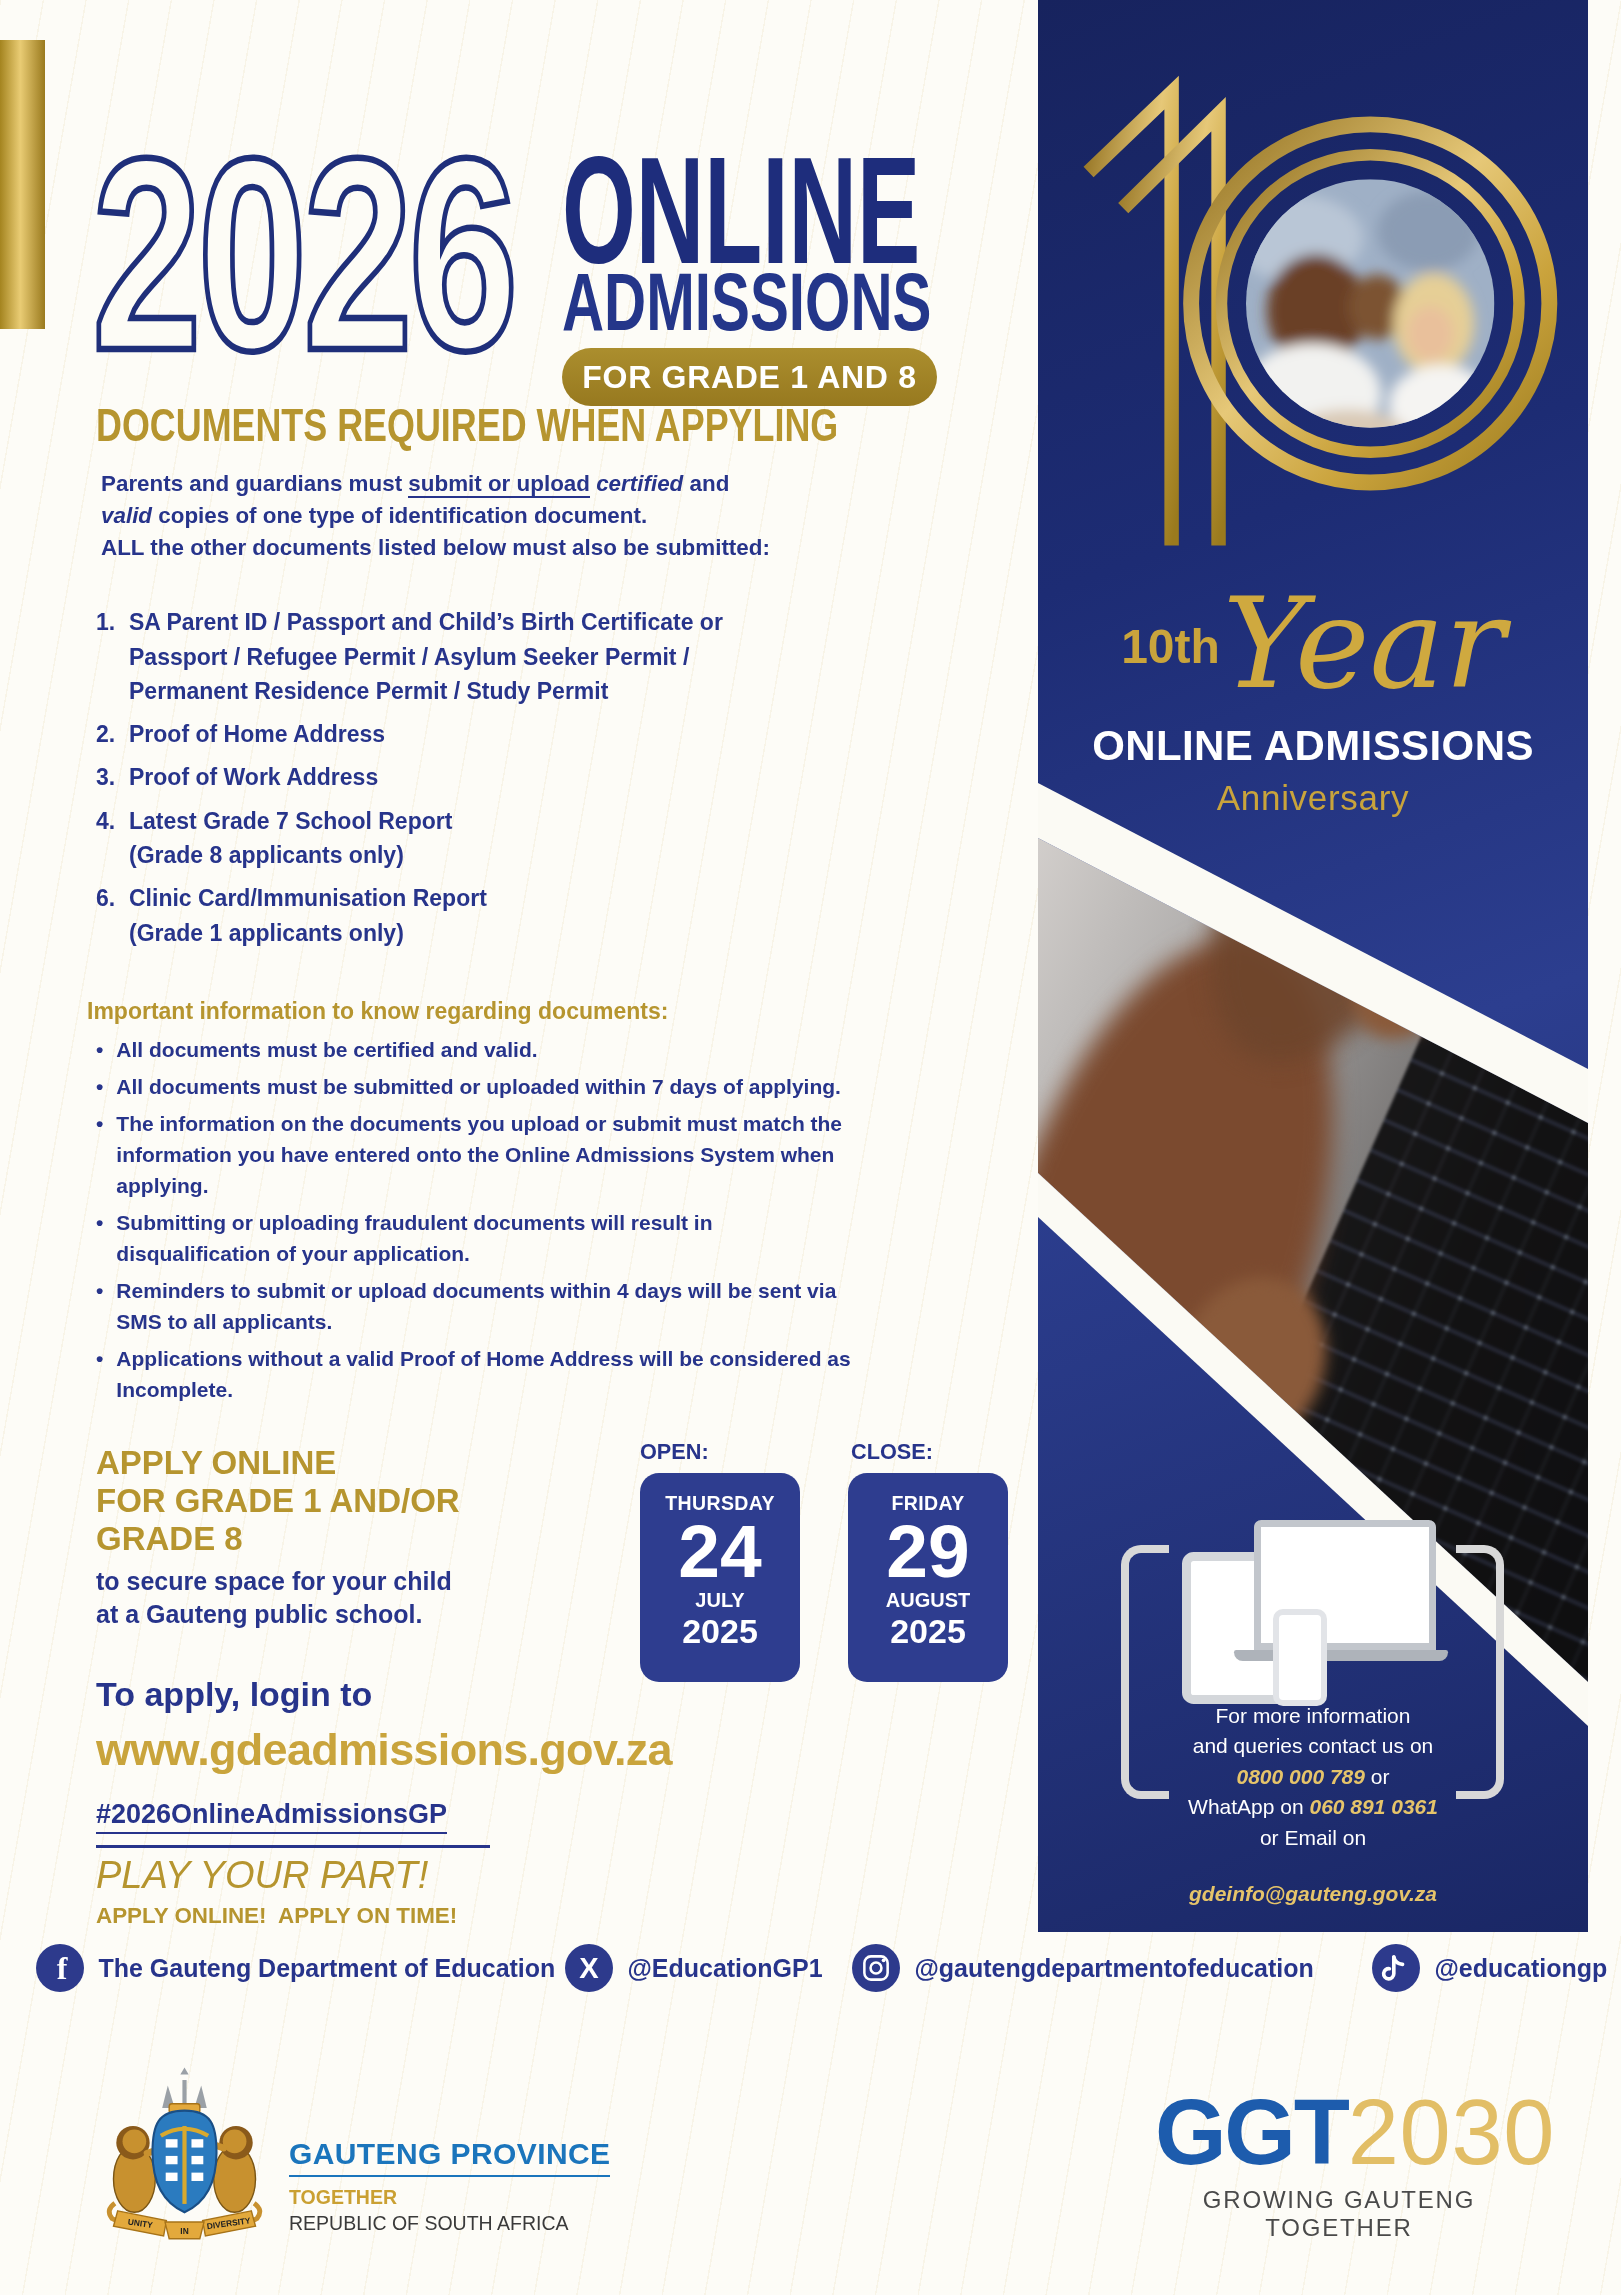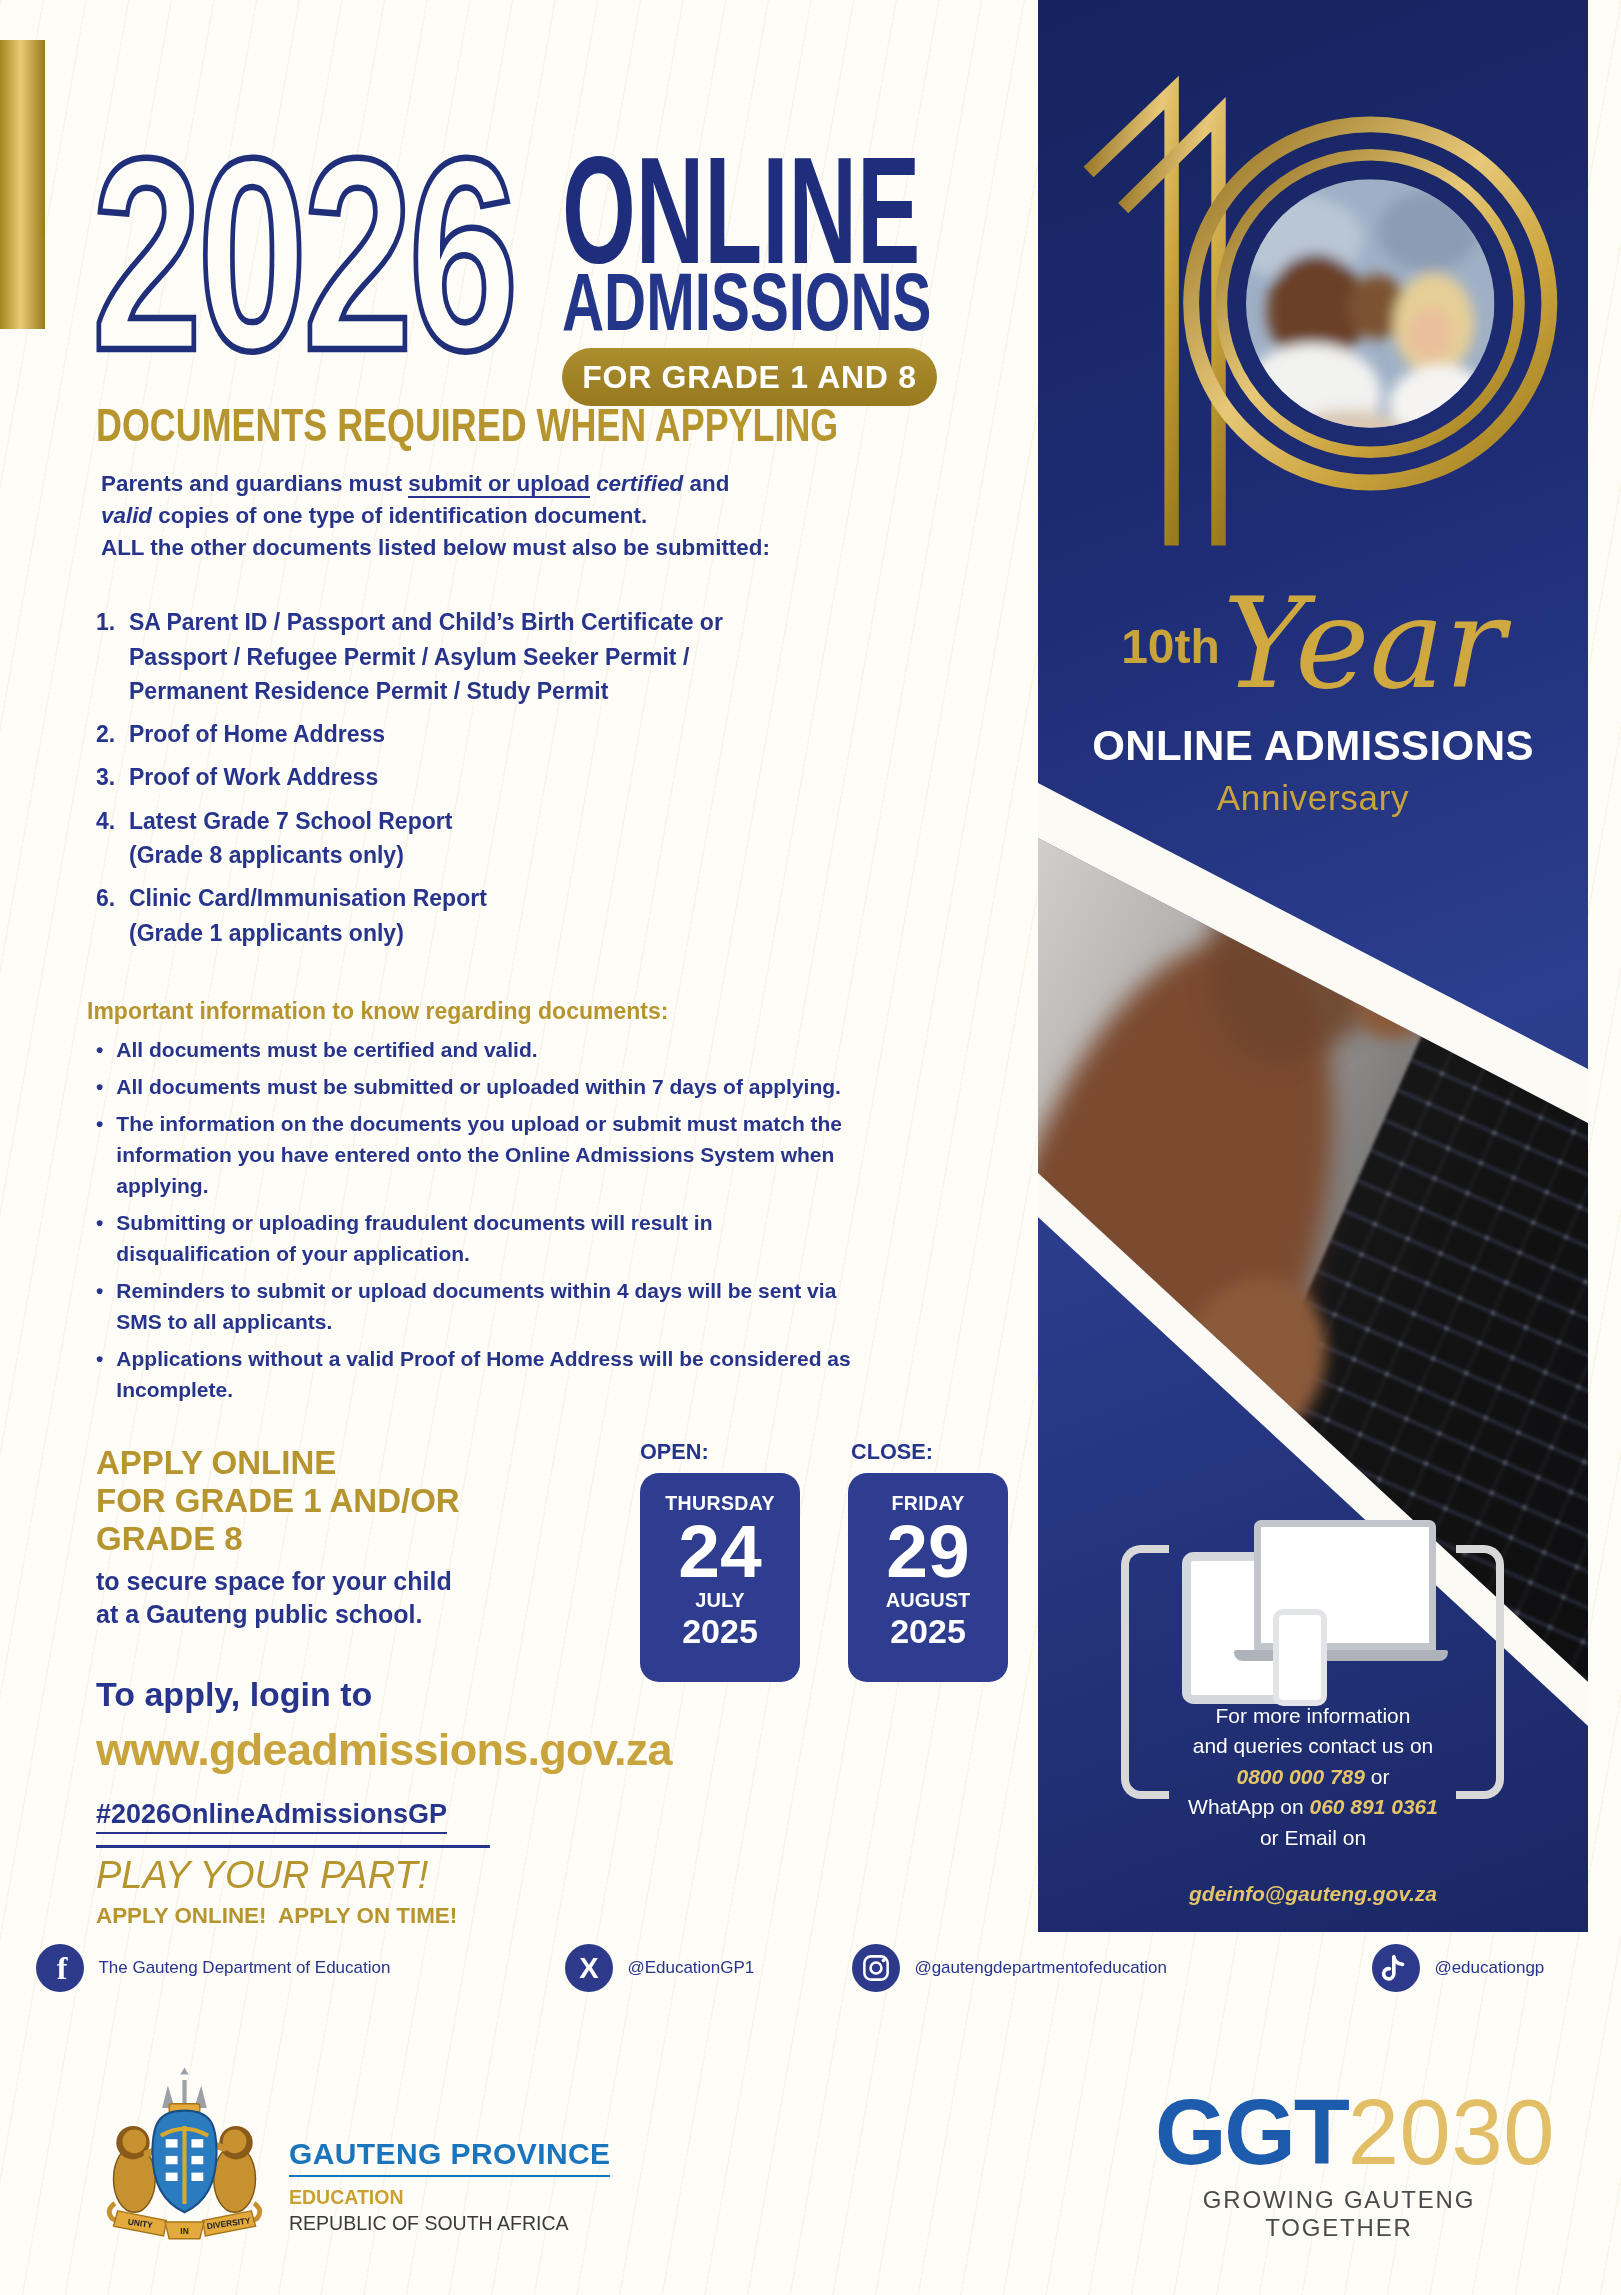--- a/index.html
+++ b/index.html
@@ -51,21 +51,21 @@
   .login-line{left:96px;top:1675px;font-size:34px;font-weight:800;color:#27348b;}
   .url{left:96px;top:1724px;font-size:45px;font-weight:800;color:#c9a43c;letter-spacing:-0.7px;}
   .hashtag{left:96px;top:1799px;font-size:27px;font-weight:800;color:#27348b;
        border-bottom:2.2px solid #27348b;padding-bottom:2.2px;}
   .rule{left:96px;top:1845px;width:394px;height:2.9px;background:#27348b;}
   .play{left:96px;top:1854px;font-size:38px;font-weight:400;font-style:italic;color:#b6952f;}
   .apply-line{left:96px;top:1903px;font-size:22.4px;font-weight:800;color:#b6952f;white-space:pre-wrap;}
   
   .social-item{top:1944px;display:flex;align-items:center;gap:14.4px;}
   .si-fb{left:36px;} .si-x{left:565px;} .si-ig{left:852px;} .si-tk{left:1372px;}
-  .social-item .handle{font-size:17px;color:#27348b;}
+  .social-item .handle{font-size:25px;color:#27348b;font-weight:bold;}
   
   .coat{left:94px;top:2065px;}
   .prov-block{left:289px;top:2137px;}
   .prov{font-size:30px;font-weight:800;color:#1b75bc;border-bottom:2.9px solid #1b75bc;
        padding-bottom:4.3px;display:inline-block;letter-spacing:0.4px;}
   .edu{font-size:19.5px;font-weight:700;color:#caa032;margin-top:8.7px;}
   .rep{font-size:19.5px;color:#3a3a3a;margin-top:2.9px;}
   .ggt-block{left:1155px;top:2080px;width:368px;text-align:center;}
   .ggt-line{white-space:nowrap;}
   .ggt{font-size:92px;font-weight:800;color:#1d5cad;letter-spacing:-2.2px;}
@@ -311,21 +311,21 @@
     <polygon points="34,206 104,220 100,242 28,228" fill="#e3a93c" stroke="#a77318" stroke-width="2"></polygon>
     <polygon points="226,206 156,220 160,242 232,228" fill="#e3a93c" stroke="#a77318" stroke-width="2"></polygon>
     <polygon points="102,222 158,222 152,246 108,246" fill="#e3a93c" stroke="#a77318" stroke-width="2"></polygon>
     <text x="66" y="228" text-anchor="middle" font-size="12" font-weight="bold" fill="#222" font-family="Liberation Sans, sans-serif" transform="rotate(8 66 228)">UNITY</text>
     <text x="130" y="239" text-anchor="middle" font-size="12" font-weight="bold" fill="#222" font-family="Liberation Sans, sans-serif">IN</text>
     <text x="194" y="228" text-anchor="middle" font-size="12" font-weight="bold" fill="#222" font-family="Liberation Sans, sans-serif" transform="rotate(-8 194 228)">DIVERSITY</text>
   </g>
 </svg>
 <div class="abs prov-block">
   <div class="prov">GAUTENG PROVINCE</div>
-  <div class="edu">EDUCATION</div>
+  <div class="edu">TOGETHER</div>
   <div class="rep">REPUBLIC OF SOUTH AFRICA</div>
 </div>
 
 <div class="abs ggt-block">
   <div class="ggt-line"><span class="ggt">GGT</span><span class="ggt-year">2030</span></div>
   <div class="tagline">GROWING GAUTENG TOGETHER</div>
 </div>
 
 <div class="abs panel">
 

